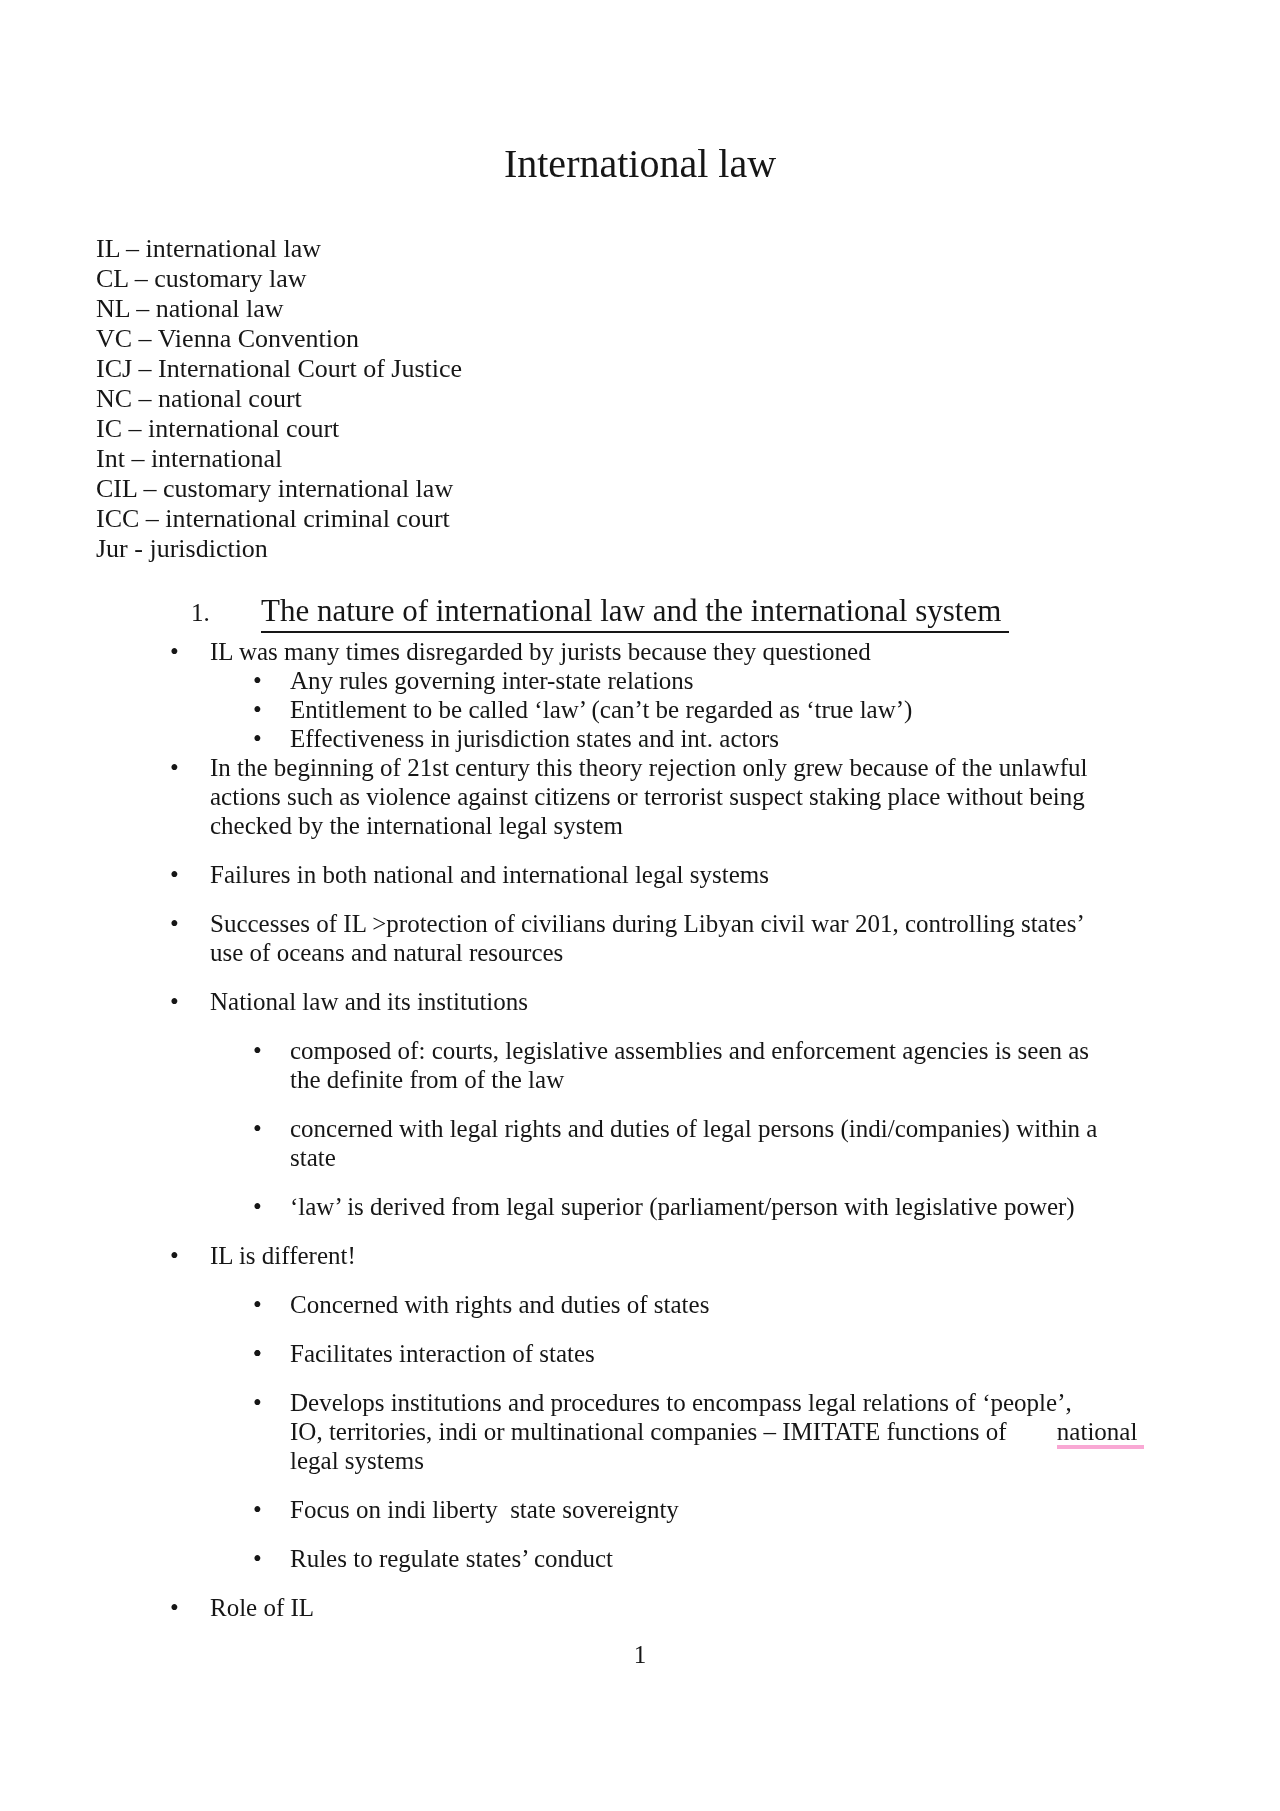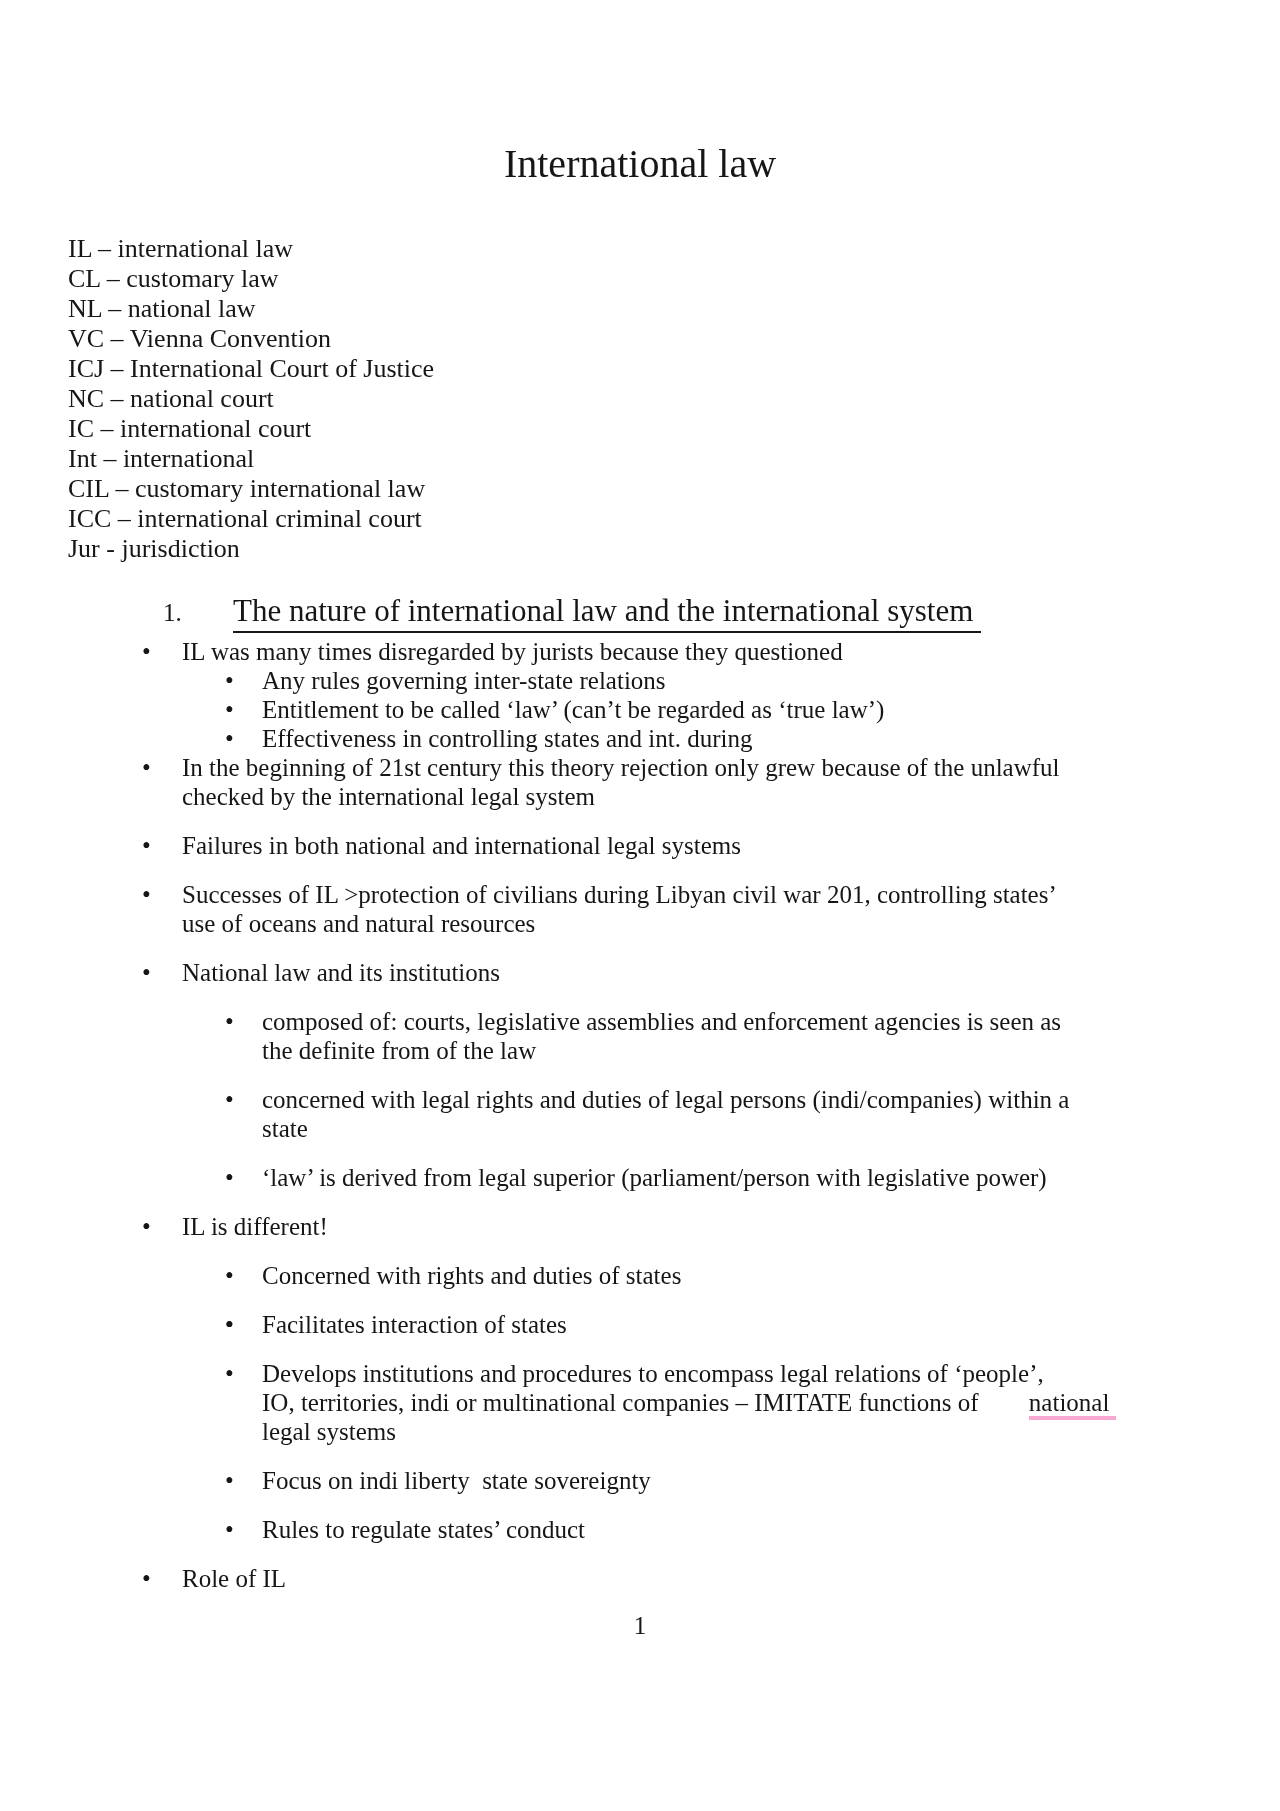--- a/index.html
+++ b/index.html
@@ -1,21 +1,21 @@
 <!DOCTYPE html>
 <html><head>
 <meta charset="utf-8">
 <style>
   html,body{margin:0;padding:0;background:#ffffff;}
   .page{
     width:1280px;height:1811px;background:#ffffff;color:#161616;
     font-family:"Liberation Serif","DejaVu Serif",serif;
     position:relative;overflow:hidden;margin:0 auto;
   }
-  .content{padding:0 68px;}
+  .content{padding:0 96px;}
   .title{
     margin:0;padding-top:140px;font-size:40px;line-height:48px;
     font-weight:400;text-align:center;
   }
   .abbr{margin-top:46px;font-size:26px;line-height:30px;text-align:left;}
   .heading{
     margin-top:28px;display:flex;align-items:baseline;
     font-size:31px;line-height:38px;font-weight:400;
   }
   .h-num{font-size:25px;margin-left:95px;width:70px;flex:none;}
@@ -67,25 +67,26 @@
         <div class="item l2">
           <span class="bullet">•</span>
           <div class="line">Any rules governing inter-state relations</div>
         </div>
         <div class="item l2">
           <span class="bullet">•</span>
           <div class="line">Entitlement to be called ‘law’ (can’t be regarded as ‘true law’)</div>
         </div>
         <div class="item l2">
           <span class="bullet">•</span>
-          <div class="line">Effectiveness in controlling states and int. during</div>
+          <div class="line">Effectiveness in jurisdiction states and int. actors</div>
         </div>
         <div class="item l1">
           <span class="bullet">•</span>
           <div class="line">In the beginning of 21st century this theory rejection only grew because of the unlawful</div>
+          <div class="line">actions such as violence against citizens or terrorist suspect staking place without being</div>
           <div class="line">checked by the international legal system</div>
         </div>
         <div class="item l1 spaced">
           <span class="bullet">•</span>
           <div class="line">Failures in both national and international legal systems</div>
         </div>
         <div class="item l1 spaced">
           <span class="bullet">•</span>
           <div class="line">Successes of IL &gt;protection of civilians during Libyan civil war 201, controlling states’</div>
           <div class="line">use of oceans and natural resources</div>

